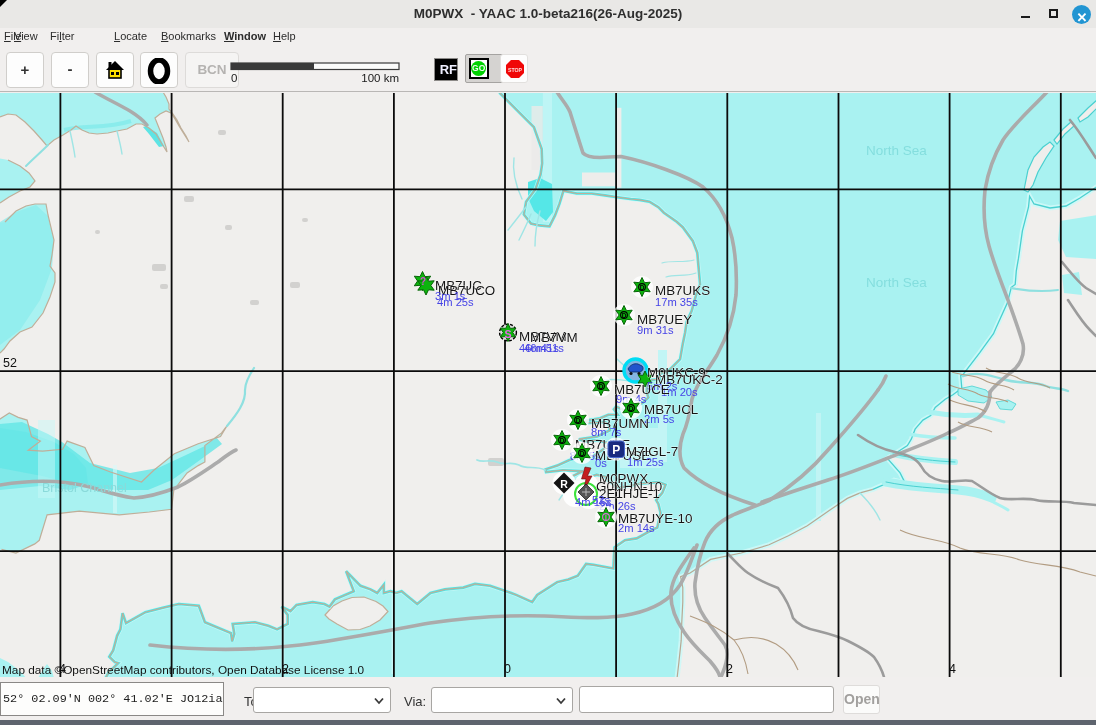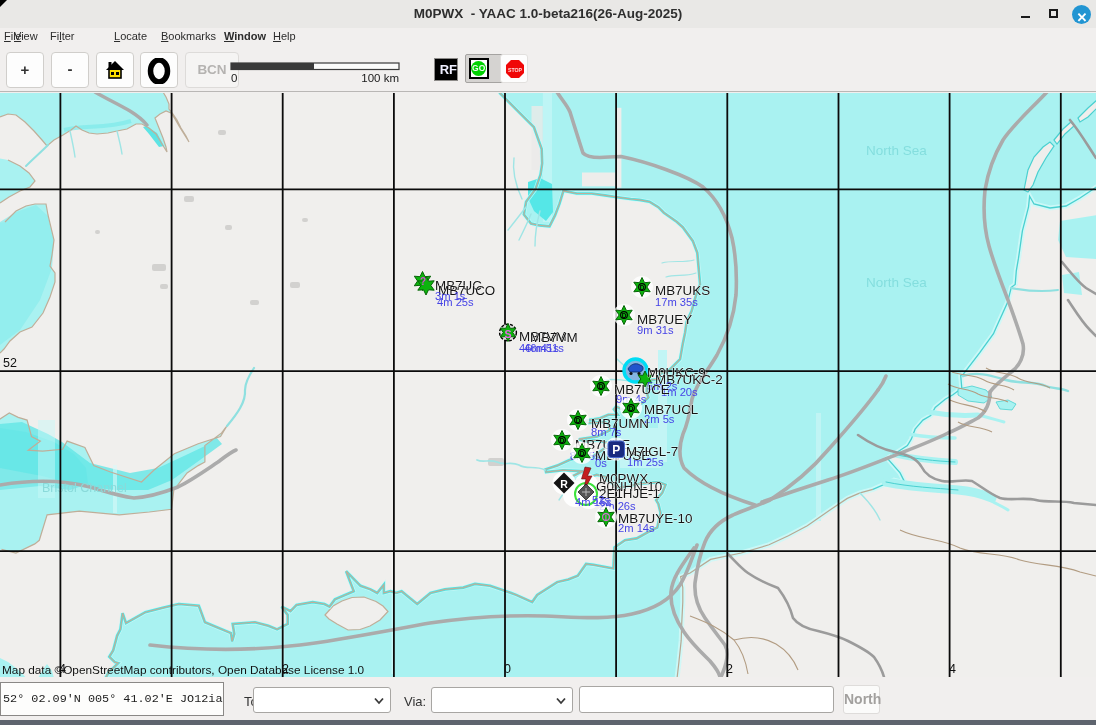--- a/index.html
+++ b/index.html
@@ -280,29 +280,29 @@
 <text x="599" y="510" font-size="11.2" fill="#4644e6">2m 26s</text>
 <circle cx="606" cy="517" r="11" fill="#ffffff" opacity="0.8"></circle>
     <polygon points="606.0,507.5 603.5,512.7 597.8,512.2 601.1,517.0 597.8,521.8 603.5,521.3 606.0,526.5 608.5,521.3 614.2,521.8 610.9,517.0 614.2,512.2 608.5,512.7" fill="#0db40d" stroke="#086408" stroke-width="1"></polygon>
     <circle cx="606" cy="517" r="3.4" fill="none" stroke="#e06ae0" stroke-width="1.1"></circle>
     <text x="606" y="519.6" font-size="6.5" font-weight="bold" fill="#e06ae0" text-anchor="middle">I</text>
 <text x="618" y="523" font-size="13.4" fill="#151515" stroke="#ffffff" stroke-width="0.6" paint-order="stroke">MB7UYE-10</text>
 <text x="618" y="532" font-size="11.2" fill="#4644e6">2m 14s</text>
 </svg>
 <div id="statusbar">
  <div class="abs" style="left:0px;top:5px;width:224px;height:34px;background:#fdfdfc;border:1px solid #8a8886"></div>
- <div class="abs" style="left:3px;top:15px;font-family:'Liberation Mono',monospace;font-size:11.8px;color:#1c1c1c">52° 02.09'N 005° 41.02'E JO12ia</div>
+ <div class="abs" style="left:3px;top:15px;font-family:'Liberation Mono',monospace;font-size:11.8px;color:#1c1c1c">52° 02.09'N 002° 41.02'E JO12ia</div>
  <div class="abs" style="left:244px;top:17px">To:</div>
  <div class="combo" style="left:253px;top:10px;width:138px">
    <svg class="abs" style="right:5px;top:7px" width="12" height="12">
         <path d="M 2 3.5 L 6 8 L 10 3.5" fill="none" stroke="#3a3a3a" stroke-width="1.8"></path>
       </svg>
  </div>
  <div class="abs" style="left:404px;top:17px">Via:</div>
  <div class="combo" style="left:431px;top:10px;width:142px">
    <svg class="abs" style="right:5px;top:7px" width="12" height="12">
         <path d="M 2 3.5 L 6 8 L 10 3.5" fill="none" stroke="#3a3a3a" stroke-width="1.8"></path>
       </svg>
  </div>
  <div class="abs" style="left:579px;top:9px;width:255px;height:27px;background:#fff;border:1px solid #a8a6a3;border-radius:3px"></div>
- <div class="abs" style="left:843px;top:8px;width:37px;height:29px;background:#fbfbfa;border:1px solid #dedcda;border-radius:3px;color:#a2a09e;font-weight:bold;font-size:14px;text-align:center;line-height:27px">North</div>
+ <div class="abs" style="left:843px;top:8px;width:37px;height:29px;background:#fbfbfa;border:1px solid #dedcda;border-radius:3px;color:#a2a09e;font-weight:bold;font-size:14px;text-align:center;line-height:27px">Open</div>
 </div>
 <div id="bottomstrip"></div>
 
 </body></html>

